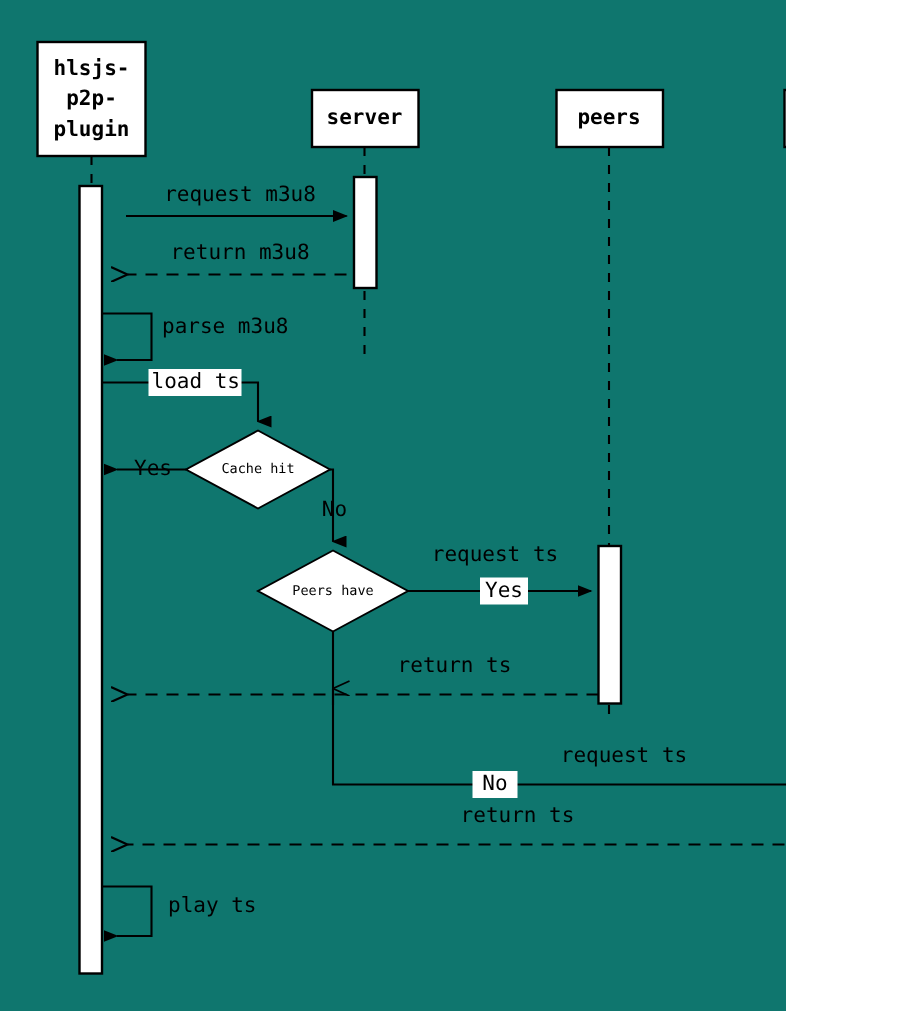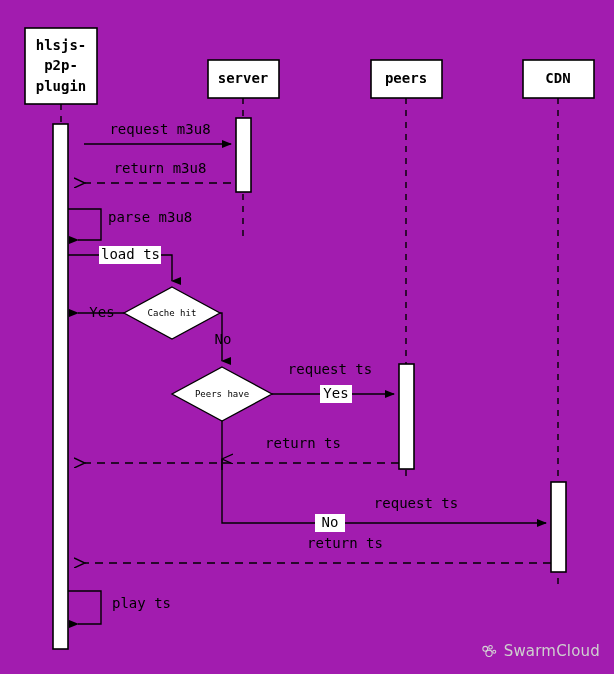--- a/index.html
+++ b/index.html
@@ -6,23 +6,23 @@
   html, body {
     margin: 0;
     padding: 0;
     background: #ffffff;
   }
   body {
     font-family: "DejaVu Sans Mono", "Liberation Mono", monospace;
   }
   #canvas {
     position: relative;
-    width: 614px;
+    width: 524px;
     height: 674px;
-    background: #a21caf;
+    background: #0f766e;
     overflow: hidden;
   }
   #diagram-svg {
     position: absolute;
     left: 0;
     top: 0;
     width: 614px;
     height: 674px;
   }
   .participant-label {
@@ -205,23 +205,14 @@
     <path class="solid-line" d="M 222 470 L 222 459" marker-end="url(#arrow-open-up)"></path>
 
     <line class="dashed-line" x1="551" y1="563" x2="85" y2="563" marker-end="url(#arrow-open-left)"></line>
     <text class="msg-label" x="345" y="544">return ts</text>
 
     <path class="solid-line" d="M 68 591 L 101 591 L 101 624 L 78 624" marker-end="url(#arrow-solid-left)"></path>
     <text class="msg-label-left" x="112" y="604">play ts</text>
 
   </svg>
 
-  <div id="watermark">
-    <svg class="wm-logo" viewBox="0 0 24 24" xmlns="http://www.w3.org/2000/svg">
-      <circle cx="7" cy="9" r="3.2" fill="none" stroke="#d5d5d5" stroke-width="1.4"></circle>
-      <circle cx="14" cy="7" r="2.4" fill="none" stroke="#d5d5d5" stroke-width="1.4"></circle>
-      <circle cx="12" cy="15" r="4.2" fill="none" stroke="#d5d5d5" stroke-width="1.4"></circle>
-      <circle cx="19" cy="13" r="2.0" fill="none" stroke="#d5d5d5" stroke-width="1.4"></circle>
-    </svg>
-    <span>SwarmCloud</span>
-  </div>
 
 </div>
 
 </body></html>

